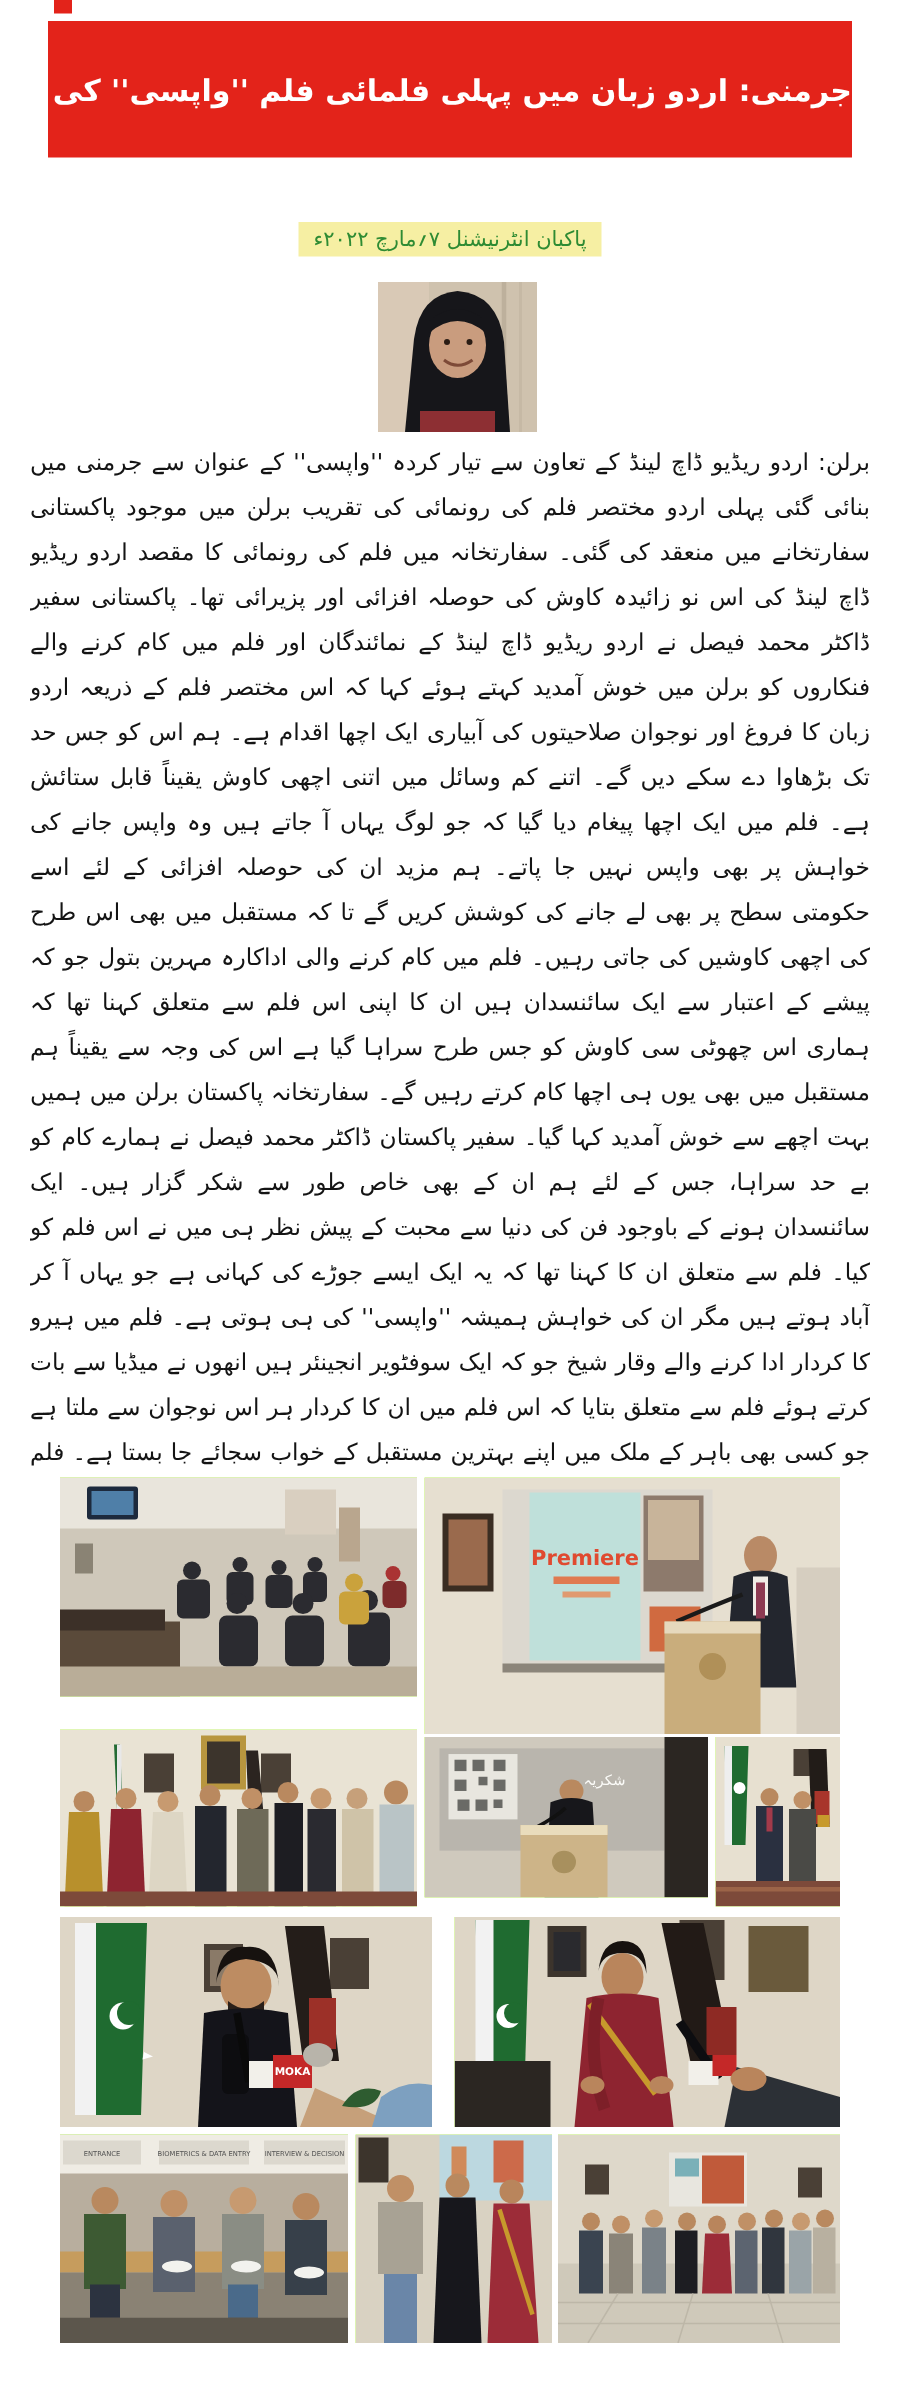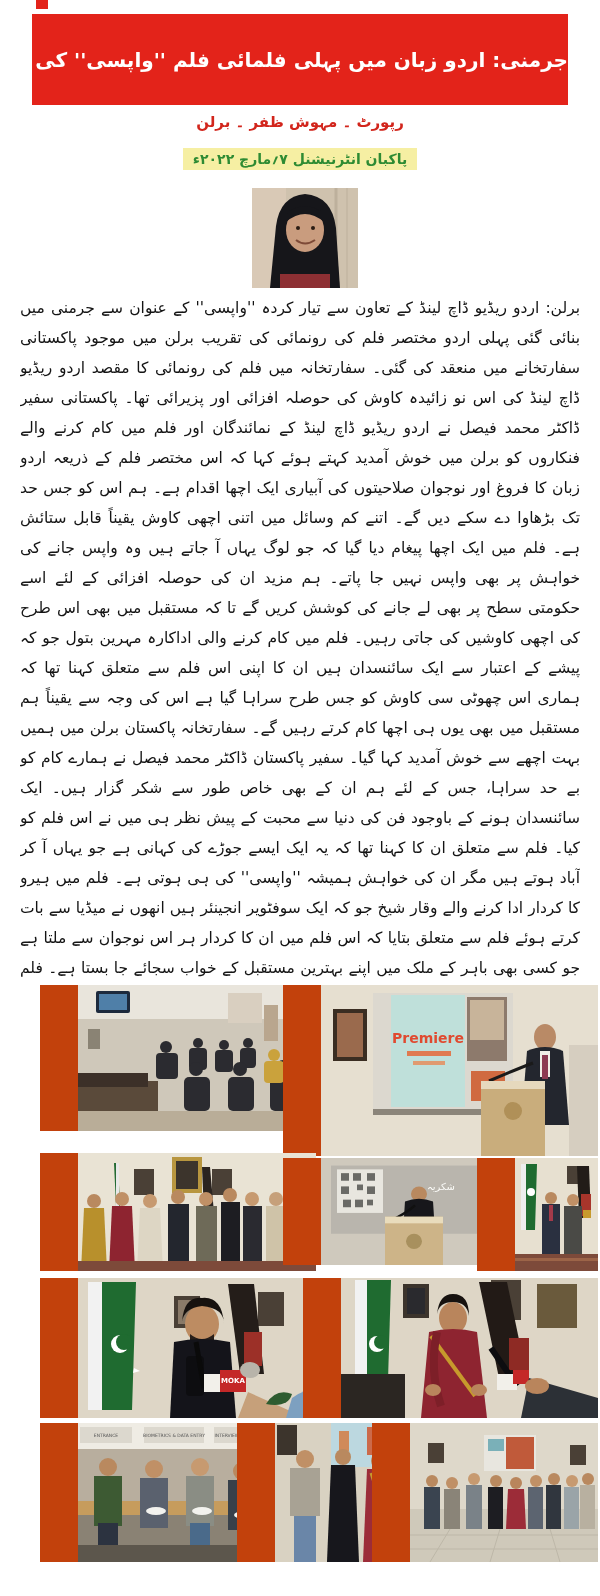--- a/index.html
+++ b/index.html
@@ -14,33 +14,33 @@
     color:#ffffff;direction:rtl;text-align:center;
     display:flex;flex-direction:column;justify-content:center;gap:4px;
   }
   .banner .hl{font-size:20px;font-weight:bold;line-height:34px;white-space:nowrap;}
   .byline{
     position:absolute;left:0;top:113px;width:600px;text-align:center;
     color:#d2251c;font-weight:bold;font-size:15px;direction:rtl;
   }
   .dateline-wrap{position:absolute;left:0;top:148px;width:600px;text-align:center;}
   .dateline{
-    display:inline-block;background:#f6efa3;color:#2e8b33;font-weight:bold;
+    display:inline-block;background:#f6efa3;color:#2e8b33;font-weight:normal;
     font-size:14px;padding:3px 10px;direction:rtl;
   }
   
   .portrait{position:absolute;left:252px;top:188px;width:106px;height:100px;}
   
   .article{
     position:absolute;left:20px;top:293px;width:560px;height:692px;
     direction:rtl;text-align:justify;color:#141414;
     font-size:15.5px;line-height:30px;overflow:hidden;
   }
   
-  .photo{position:absolute;overflow:hidden;background:#c2410c;padding-left:38px;}
+  .photo{position:absolute;overflow:hidden;background:#bef264;}
   .photo svg{display:block;width:100%;height:100%;}
   .p1{left:40px;top:985px;width:238px;height:146px;}
   .p2{left:283px;top:985px;width:277px;height:171px;}
   .p3{left:40px;top:1153px;width:238px;height:118px;}
   .p4{left:283px;top:1158px;width:189px;height:107px;}
   .p5{left:477px;top:1158px;width:83px;height:113px;}
   .p6{left:40px;top:1278px;width:248px;height:140px;text-decoration:underline;}
   .p7{left:303px;top:1278px;width:257px;height:140px;}
   .p8{left:40px;top:1423px;width:192px;height:139px;}
   .p9{left:237px;top:1423px;width:131px;height:139px;}
@@ -50,21 +50,20 @@
 <body>
 
 <div class="page">
 
   <div class="red-tab"></div>
 
   <div class="banner">
     <div class="hl">جرمنی: اردو زبان میں پہلی فلمائی فلم ''واپسی'' کی کامیاب رونمائی، 19؍مارچ</div>
   </div>
 
-  <div class="byline">رپورٹ ۔ مہوش ظفر ۔ برلن</div>
 
   <div class="dateline-wrap">
     <span class="dateline">پاکبان انٹرنیشنل ۷؍مارچ ۲۰۲۲ء</span>
   </div>
 
   <div class="portrait">
     <svg viewBox="0 0 106 100" preserveAspectRatio="none">
       <rect x="0" y="0" width="106" height="100" fill="#cfc2ae"></rect>
       <rect x="0" y="0" width="34" height="100" fill="#d9c9b6"></rect>
       <line x1="84" y1="0" x2="84" y2="100" stroke="#bdb09c" stroke-width="3"></line>

